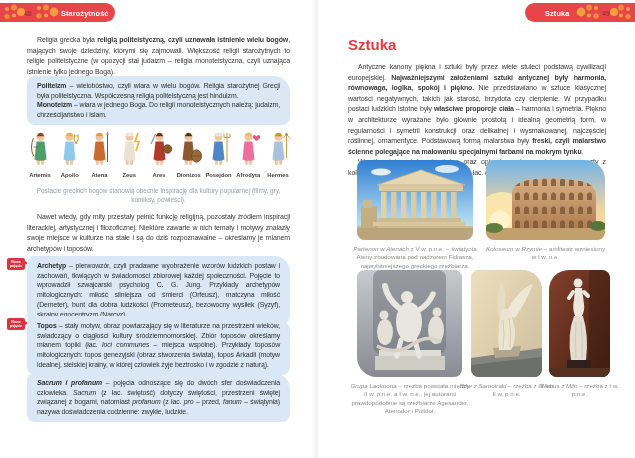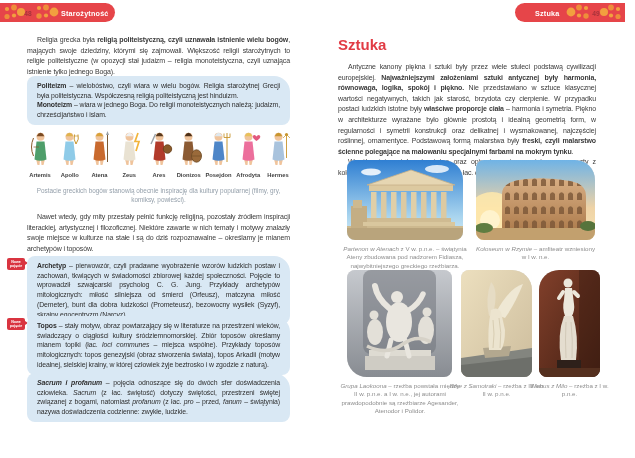--- a/index.html
+++ b/index.html
@@ -3,21 +3,21 @@
 <meta charset="utf-8">
 <style>
   html,body{margin:0;padding:0;}
   body{
     width:635px;height:458px;position:relative;background:#ffffff;
     font-family:"Liberation Sans","DejaVu Sans",sans-serif;
     -webkit-font-smoothing:antialiased;overflow:hidden;
   }
   .page{position:absolute;top:0;height:458px;width:317px;background:#fff;}
   .page-left{left:0;}
-  .page-right{left:308px;}
+  .page-right{left:318px;}
   .divider{position:absolute;left:311px;top:0;width:14px;height:458px;
     background:linear-gradient(90deg,rgba(0,0,0,0) 0%,rgba(110,115,125,0.10) 50%,rgba(0,0,0,0) 100%);}
   
   .hbar{position:absolute;top:3px;height:19px;background:var(--header_red,#e64549);}
   .hbar-left{left:0;width:115px;border-radius:0 9.5px 9.5px 0;}
   .hbar-right{right:0;width:110px;border-radius:9.5px 0 0 9.5px;}
   .hbar .title{position:absolute;top:50%;transform:translateY(-50%);color:#fff;font-weight:bold;font-size:7.2px;letter-spacing:.2px;white-space:nowrap;}
   .hbar-left .title{left:61px;}
   .hbar-right .title{left:20px;}
   .pagenum{position:absolute;top:50%;transform:translateY(-50%);color:var(--page_num,#a8333b);font-weight:bold;font-size:6.6px;width:12px;text-align:center;}

